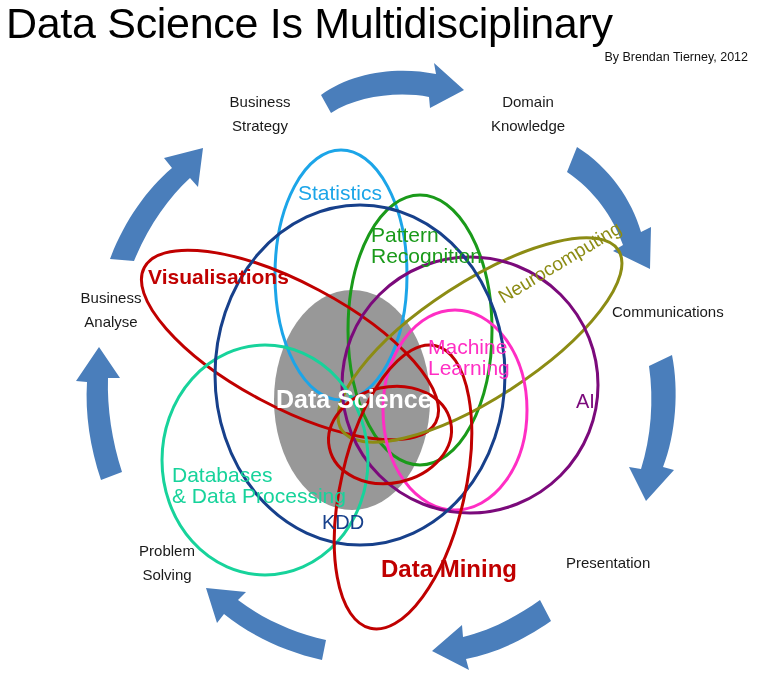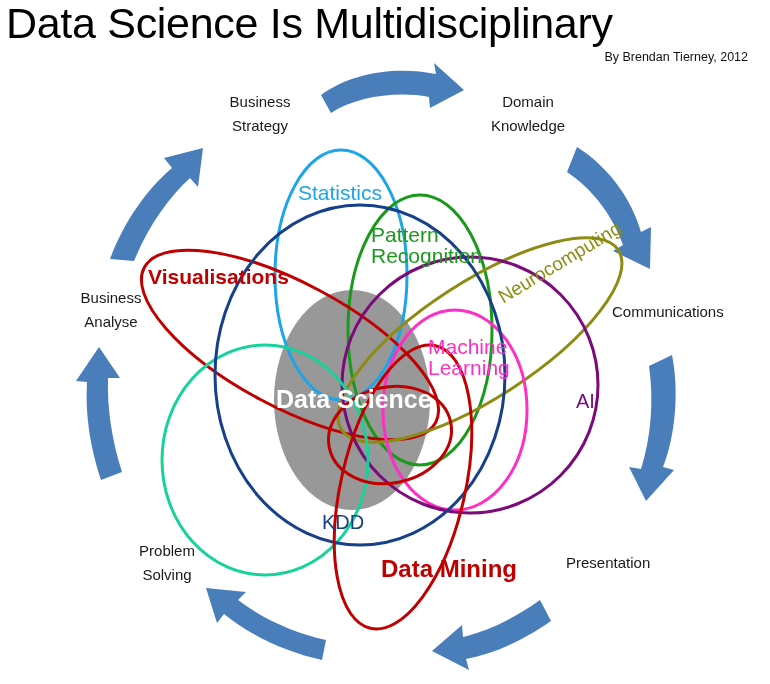--- a/index.html
+++ b/index.html
@@ -128,20 +128,22 @@
   <div class="venn-label vl-pattern" style="left:371px;top:224px;">Pattern
 Recognition</div>
 
   <div class="venn-label vl-neuro" style="left:495px;top:290px;">Neurocomputing</div>
 
   <div class="venn-label vl-ml" style="left:428px;top:336px;">Machine
 Learning</div>
 
   <div class="venn-label vl-ai" style="left:576px;top:363px;">AI</div>
 
+  <div class="venn-label vl-db" style="left:172px;top:464px;">Databases
+&amp; Data Processing</div>
 
   <div class="venn-label vl-kdd" style="left:322px;top:512px;">KDD</div>
 
   <div class="venn-label vl-dm" style="left:381px;top:557px;">Data Mining</div>
 
   <div class="venn-label vl-center" style="left:276px;top:387px;">Data Science</div>
 
 </div>
 
 </body></html>

